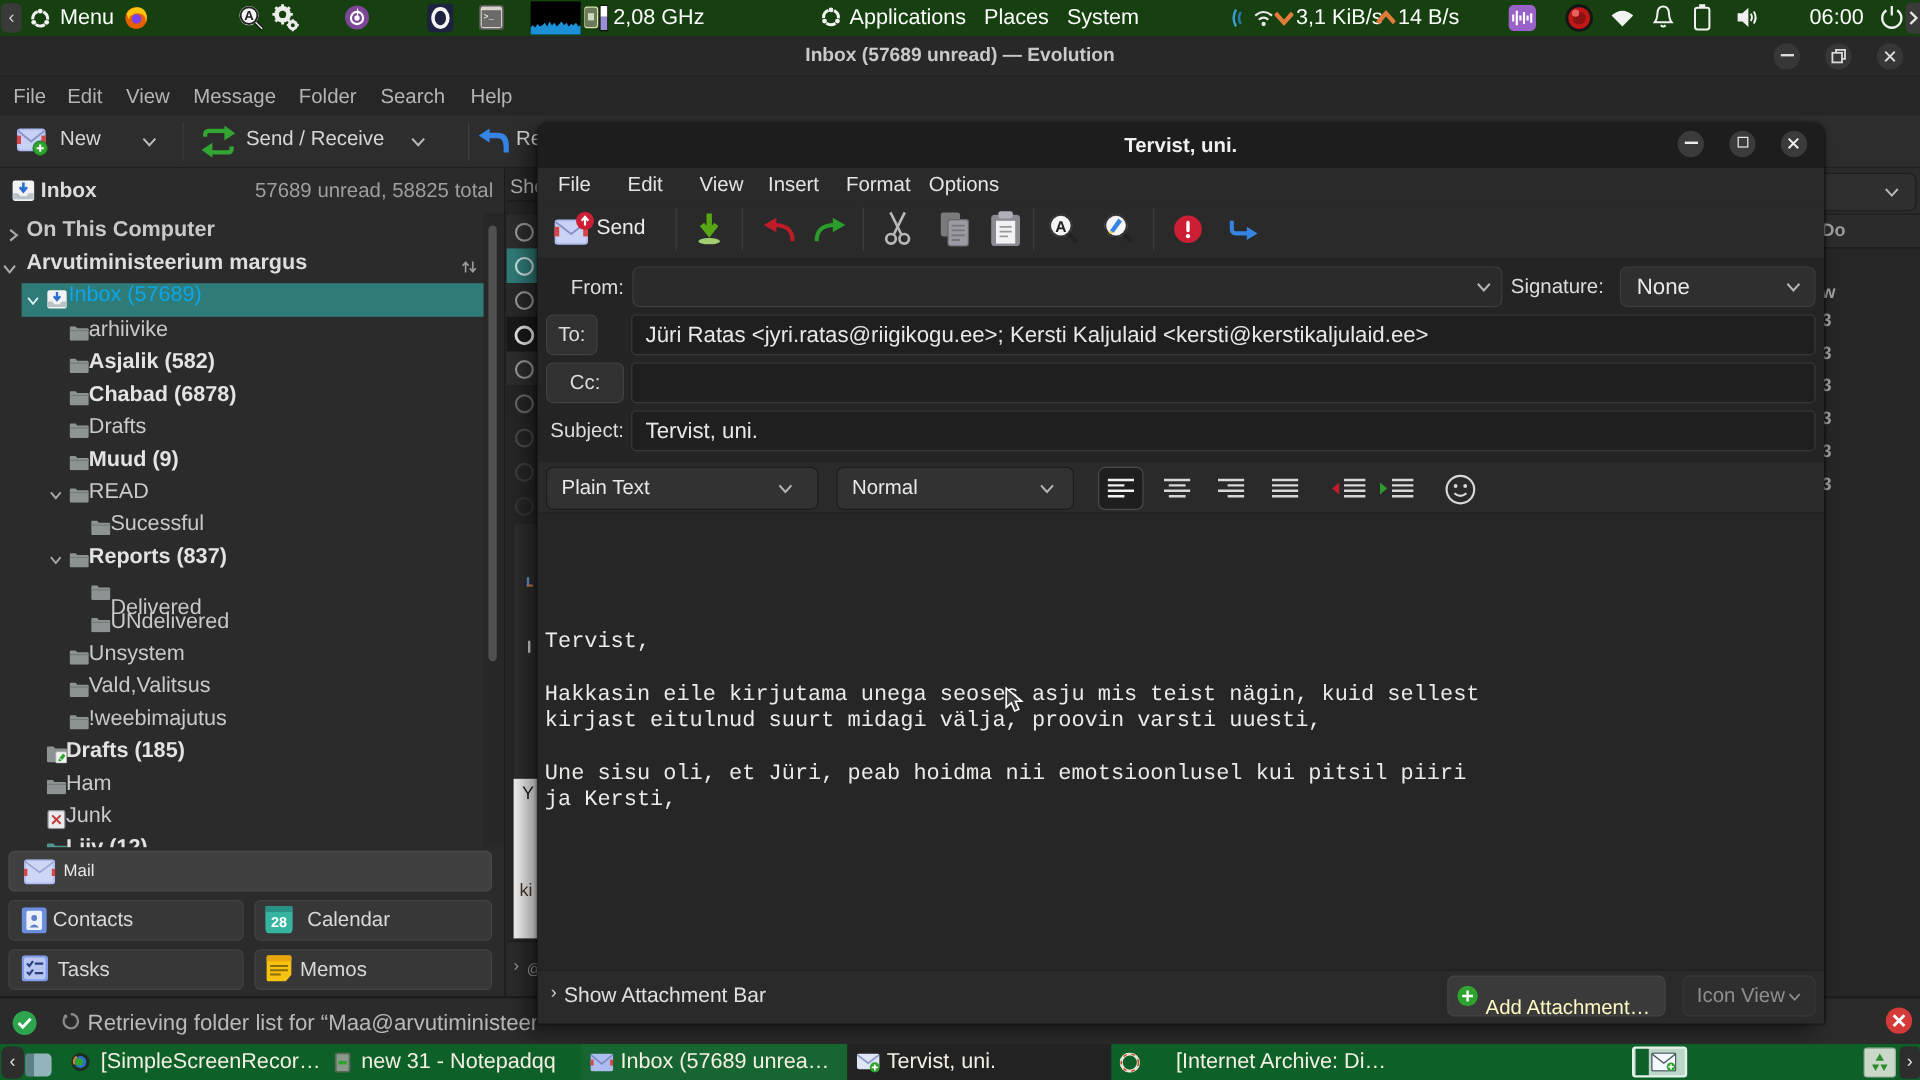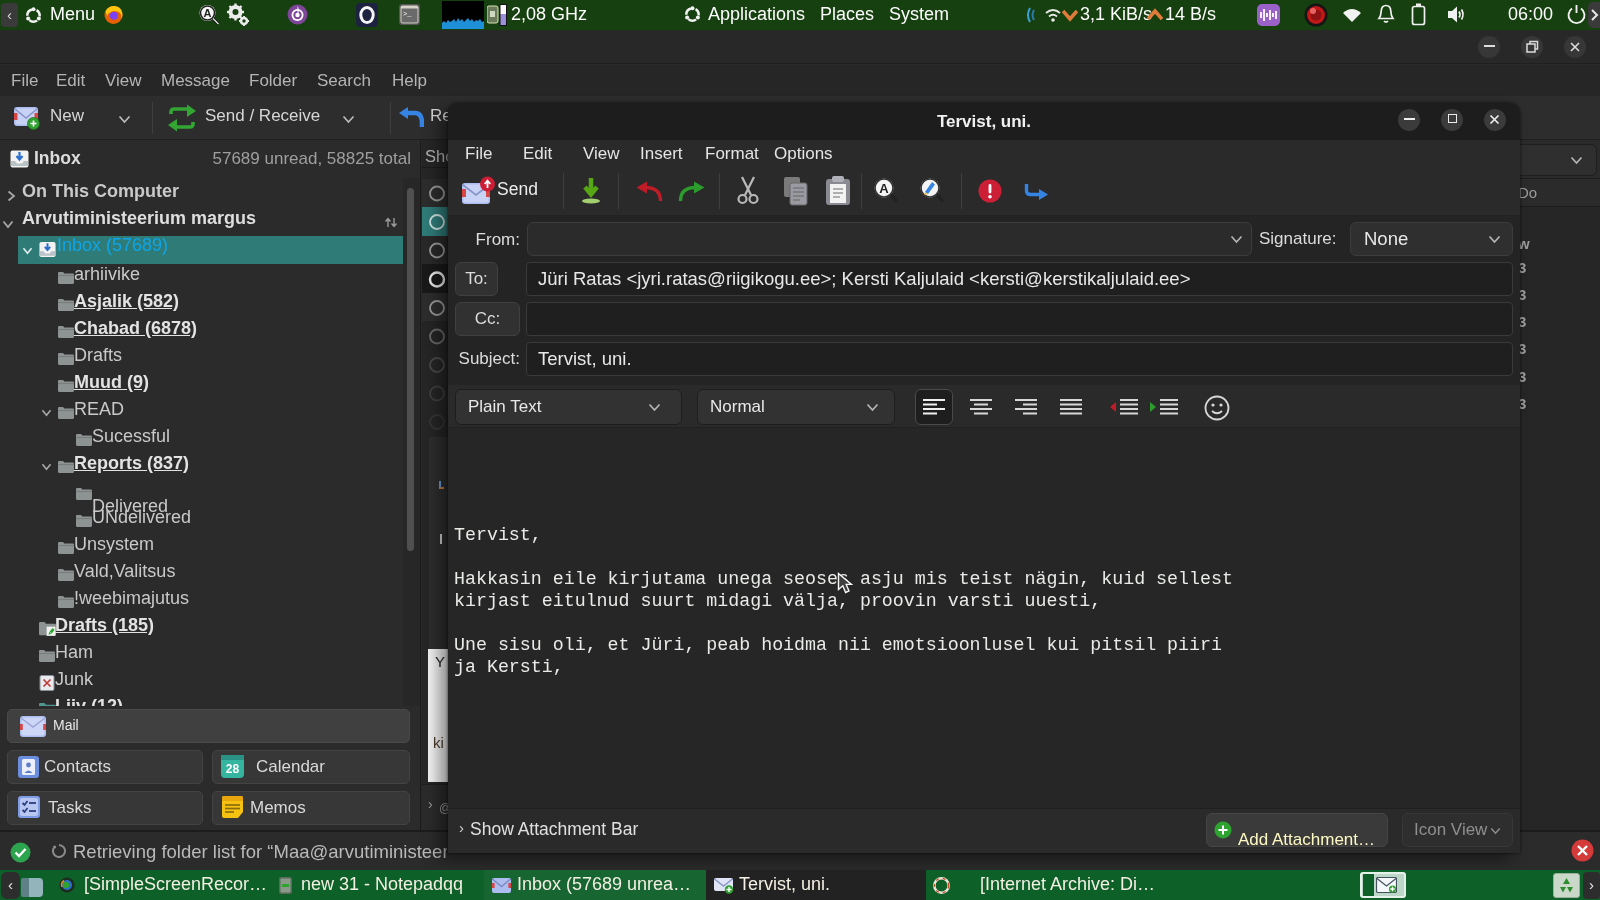--- a/index.html
+++ b/index.html
@@ -2,21 +2,21 @@
 <html><head>
 <meta charset="utf-8">
 <style>
   * { margin:0; padding:0; box-sizing:border-box; }
   html,body { width:1600px; height:900px; overflow:hidden; background:#2a2a2a;
     font-family:"Liberation Sans", sans-serif; }
   .abs { position:absolute; }
   #stage { position:relative; width:1600px; height:900px; }
   .fo { width:16px; height:13px; }
   .tn { left:74px; font-size:18px; color:#c9c9c9; white-space:nowrap; }
-  .tb { left:74px; font-size:18px; font-weight:bold; color:#e3e3e3; white-space:nowrap;text-decoration:underline; }
+  .tb { left:74px; font-size:18px; font-weight:bold; color:#e3e3e3; white-space:nowrap; }
   .tk { top:4px; font-size:18px; color:#f4f0e4; white-space:nowrap; }
   .wb { width:22px; height:22px; background:#3b3b3b; border-radius:50%; }
   .tsep { top:70px; width:1px; height:36px; background:#3e3e3e; }
   .fld { width:987px; height:34px; background:#1f1f1f; border:1px solid #3a3a3a; border-radius:4px; }
   .al { width:22px; height:18px; }
 </style>
 </head>
 <body>
 <div id="stage">
 <svg width="0" height="0" style="position:absolute">
@@ -192,20 +192,21 @@
   <div class="abs" style="left:1588px;top:2px;width:12px;height:26px;background:#3a3a3a;border-radius:5px 0 0 5px;"></div>
   <svg class="abs" style="left:1590px;top:8px;" width="9" height="14" viewBox="0 0 9 14">
         <path d="M2 2 L7 7 L2 12" fill="none" stroke="#e8e8e8" stroke-width="2"></path>
       </svg>
 </div>
 <div class="abs" style="left:0;top:30px;width:1600px;height:5px;background:#212121;"></div>
 
 <div class="abs" id="mainwin" style="left:0;top:30px;width:1600px;height:840px;background:#2a2a2a;">
 
   <div class="abs" style="left:0;top:0;width:1600px;height:34px;background:#282828;border-bottom:1px solid #1f1f1f;"></div>
+  <div class="abs" style="left:0;top:8px;width:1600px;text-align:center;font-size:16px;font-weight:bold;color:#c9c9c9;">Inbox (57689 unread) — Evolution</div>
 
   <div class="abs wb" style="left:1478px;top:6px;background:#373737;">
         <div style="margin:9px auto 0;width:11px;height:2px;background:#dcdcdc;"></div>
       </div>
   <div class="abs wb" style="left:1521px;top:6px;background:#373737;"><svg width="22" height="22" viewBox="0 0 22 22">
           <rect x="6" y="8" width="8" height="8" fill="none" stroke="#dcdcdc" stroke-width="1.5"></rect>
           <path d="M9 8 L9 5.5 L16.5 5.5 L16.5 13 L14 13" fill="none" stroke="#dcdcdc" stroke-width="1.5"></path>
         </svg></div>
   <div class="abs wb" style="left:1564px;top:6px;background:#373737;"><svg width="22" height="22" viewBox="0 0 22 22">
           <path d="M7 7 L15 15 M15 7 L7 15" stroke="#dcdcdc" stroke-width="1.6"></path>
@@ -458,21 +459,21 @@
 </div>
 
 <div class="abs" id="rstrip" style="left:1520px;top:140px;width:80px;height:690px;background:#262626;overflow:hidden;">
   <div class="abs" style="left:0;top:0;width:80px;height:38px;background:#2b2b2b;"></div>
   <div class="abs" style="left:-12px;top:4px;width:89px;height:32px;background:#2f2f2f;border:1px solid #1e1e1e;border-radius:6px;"></div>
   <svg class="abs" style="left:50px;top:16px;" width="13" height="9" viewBox="0 0 13 9">
         <use href="#chev"></use>
       </svg>
   <div class="abs" style="left:0;top:38px;width:80px;height:1px;background:#1c1c1c;"></div>
   <div class="abs" style="left:0;top:39px;width:80px;height:27px;background:#2b2b2b;"></div>
-  <div class="abs" style="left:-2px;top:44px;font-size:15px;font-weight:normal;color:#9c9c9c;">Do</div>
+  <div class="abs" style="left:-2px;top:44px;font-size:15px;font-weight:bold;color:#9c9c9c;">Do</div>
   <div class="abs" style="left:0;top:66px;width:80px;height:1px;background:#1c1c1c;"></div>
   <div class="abs" style="left:-2px;top:95px;font-size:15px;font-weight:bold;color:#9c9c9c;">w</div>
   <div class="abs" style="left:-2px;top:119px;font-size:15px;font-weight:bold;color:#9c9c9c;">3</div>
   <div class="abs" style="left:-2px;top:146px;font-size:15px;font-weight:bold;color:#9c9c9c;">3</div>
   <div class="abs" style="left:-2px;top:173px;font-size:15px;font-weight:bold;color:#9c9c9c;">3</div>
   <div class="abs" style="left:-2px;top:200px;font-size:15px;font-weight:bold;color:#9c9c9c;">3</div>
   <div class="abs" style="left:-2px;top:228px;font-size:15px;font-weight:bold;color:#9c9c9c;">3</div>
   <div class="abs" style="left:-2px;top:255px;font-size:15px;font-weight:bold;color:#9c9c9c;">3</div>
 </div>
 

